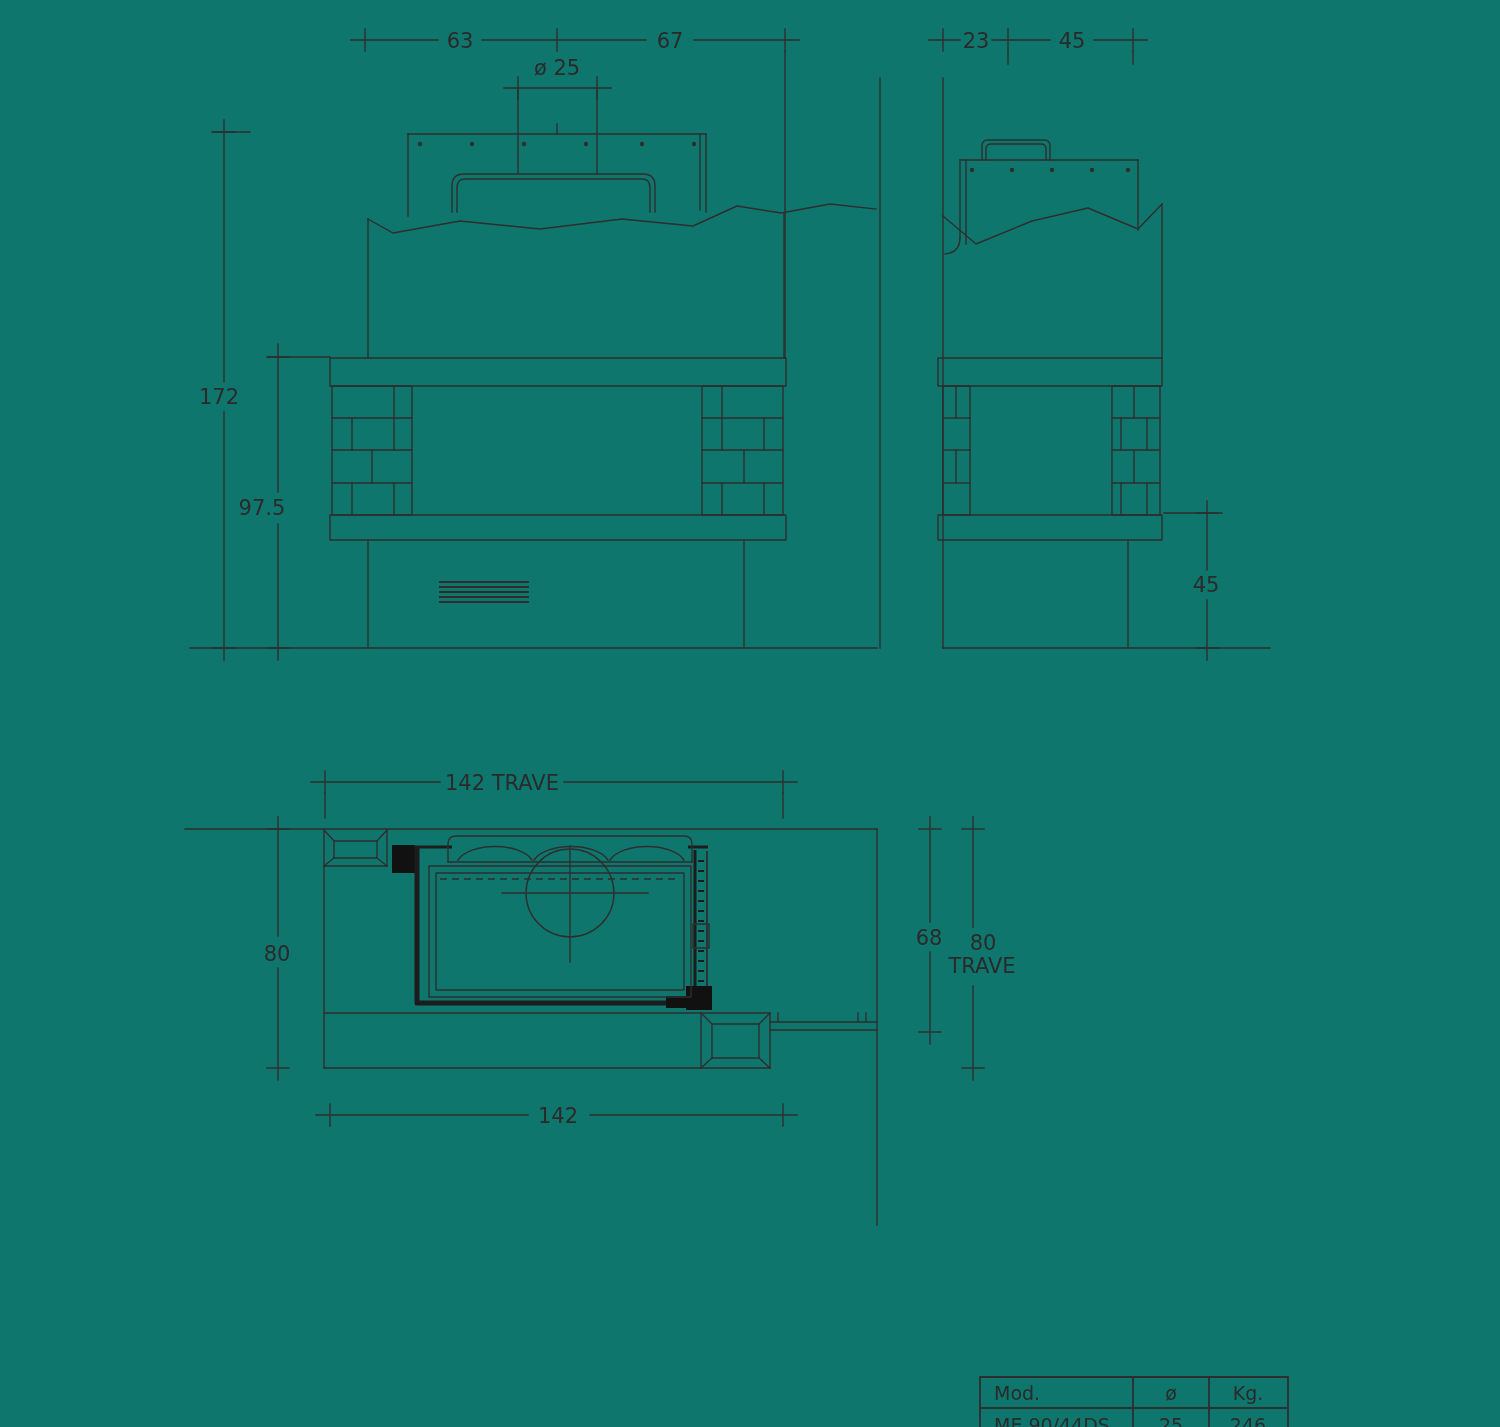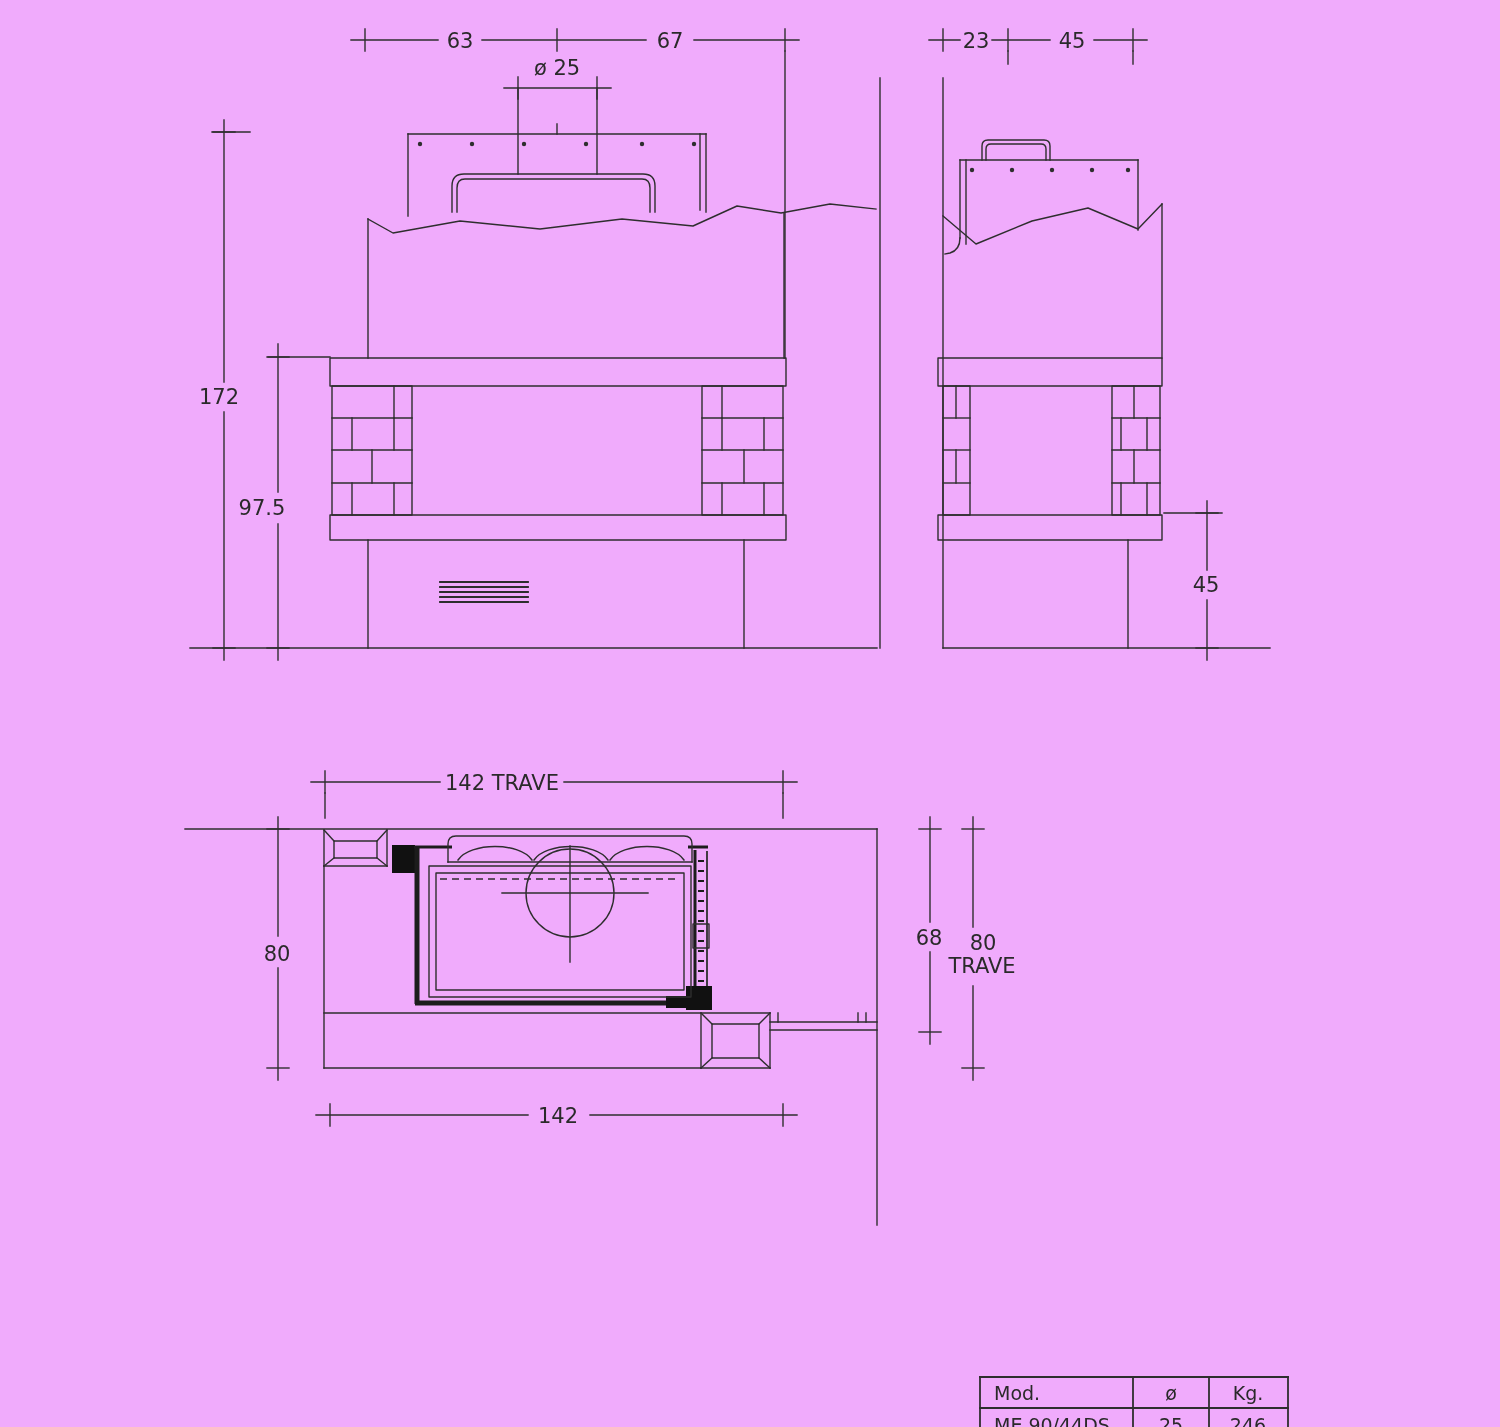--- a/index.html
+++ b/index.html
@@ -1,16 +1,16 @@
 <!DOCTYPE html>
 <html><head>
 <meta charset="utf-8">
 <style>
   html,body{margin:0;padding:0;background:#ffffff;}
-  .stage{position:relative;width:1500px;height:1427px;background:#f0abfc;overflow:hidden;}
+  .stage{position:relative;width:1500px;height:1427px;background:#0f766e;overflow:hidden;}
   svg{display:block;}
   .ln{stroke:#2e2e2e;stroke-width:1.4;fill:none;stroke-linecap:square;stroke-linejoin:round;}
   .ln2{stroke:#2e2e2e;stroke-width:1.8;fill:none;stroke-linecap:square;}
   .thk{stroke:#1c1c1c;stroke-width:5;fill:none;stroke-linecap:butt;}
   .thk3{stroke:#1c1c1c;stroke-width:3;fill:none;}
   .dot{fill:#2e2e2e;}
   .blk{fill:#111111;stroke:none;}
   .dsh{stroke:#2e2e2e;stroke-width:1.3;fill:none;stroke-dasharray:7 5;}
   .ins{stroke:#1c1c1c;stroke-width:6;fill:none;stroke-dasharray:2 8;}
   .txt{font-family:"DejaVu Sans","Liberation Sans",sans-serif;font-size:21px;fill:#2a2a2a;}

